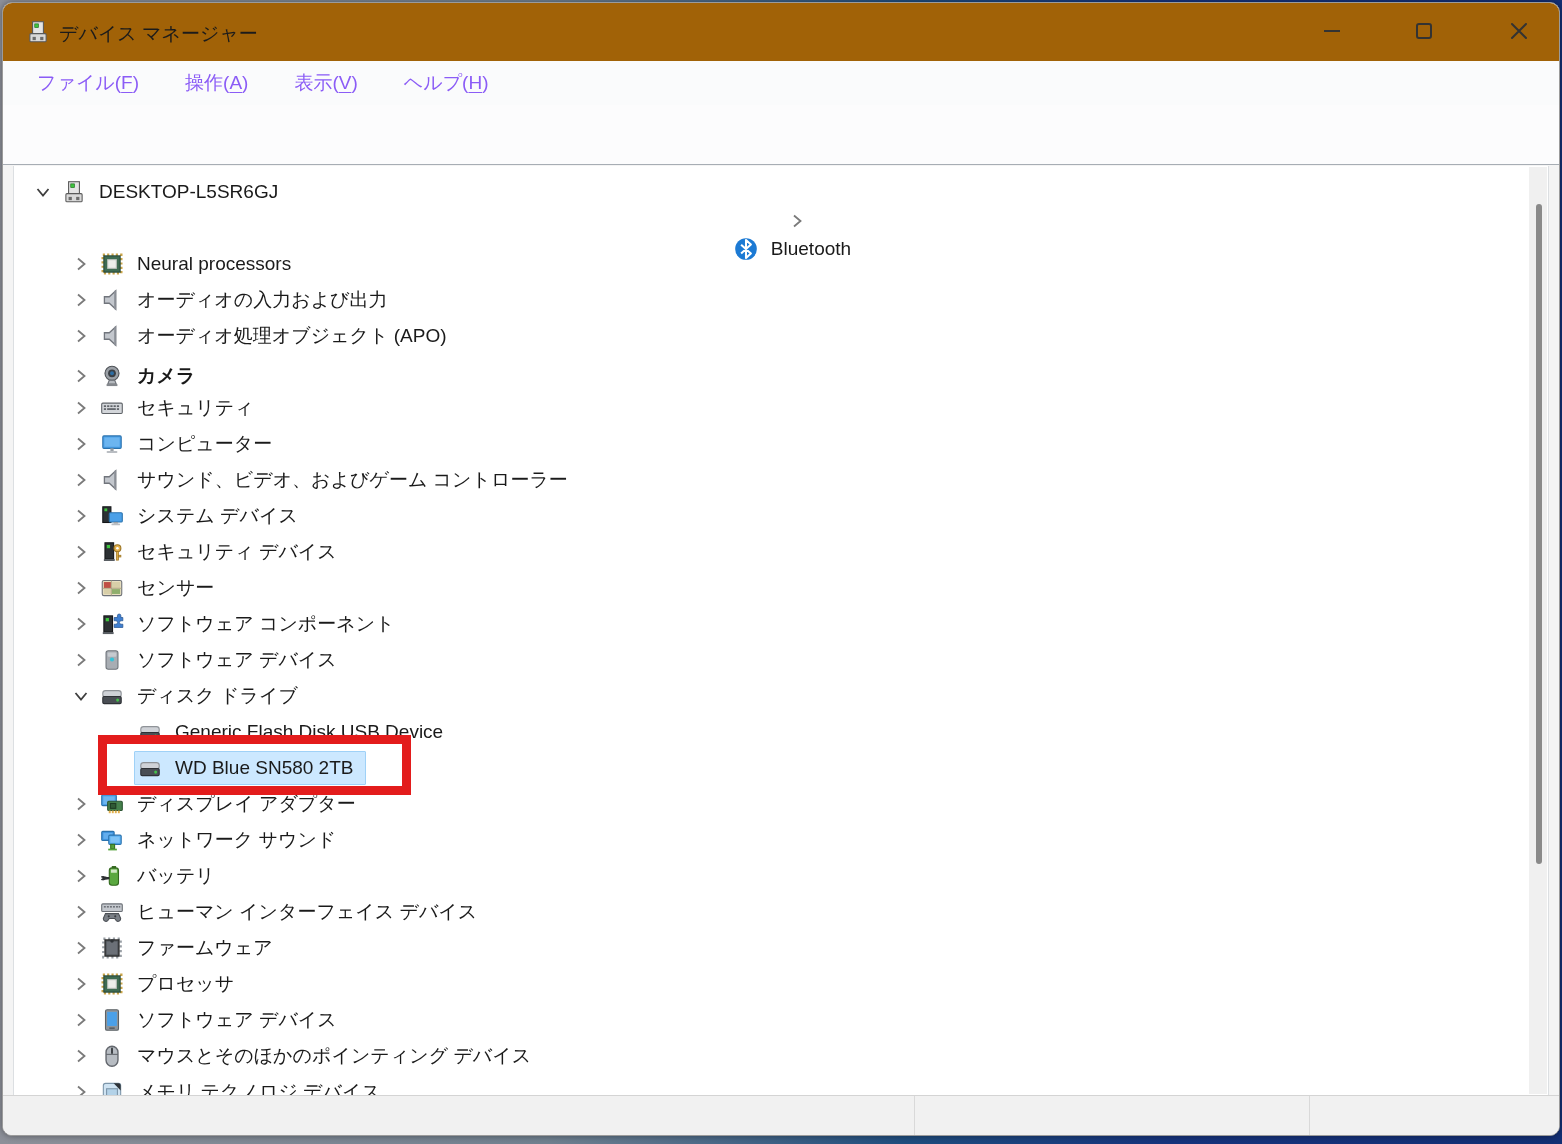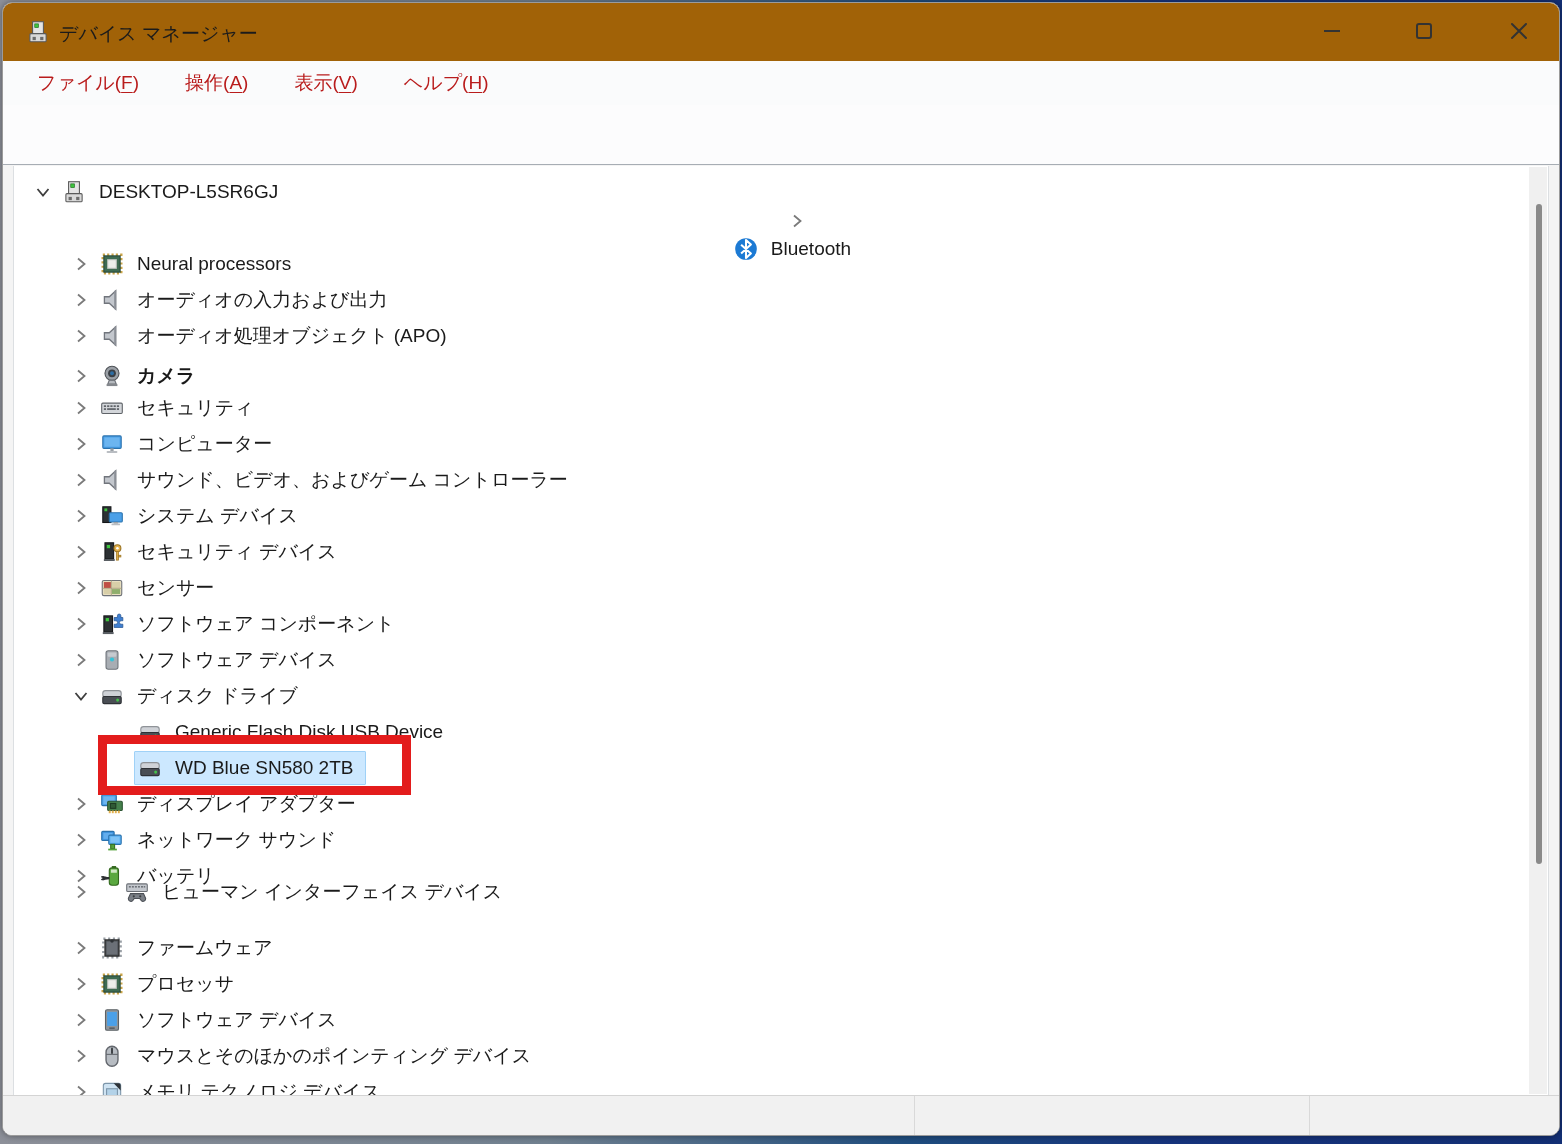--- a/index.html
+++ b/index.html
@@ -14,21 +14,21 @@
     border:1px solid #9b9b9b; box-shadow:0 0 6px rgba(0,0,0,.4);
   }
   
   .titlebar { position:absolute; left:0; top:0; right:0; height:58px; background:#a16207; }
   .titlebar .app-icon { position:absolute; left:22px; top:16px; }
   .title-text { position:absolute; left:56px; top:18px; font-size:19px; color:#1b1b1b; }
   .winbtn { position:absolute; top:0; width:58px; height:56px; display:flex; align-items:center; justify-content:center; cursor:default; }
   .winbtn.min { left:1300px; } .winbtn.max { left:1392px; } .winbtn.close { left:1487px; }
   
   .menubar { position:absolute; left:0; top:58px; right:0; height:44px; background:#fafbfc; display:flex; align-items:center; padding-left:20px; }
-  .menu-item { font-size:19px; color:#b91c1c; padding:6px 14px; margin-right:18px; }
+  .menu-item { font-size:19px; color:#8b5cf6; padding:6px 14px; margin-right:18px; }
   .menu-item u { text-underline-offset:3px; }
   
   .toolbar { position:absolute; left:0; top:102px; right:0; height:60px; background:#fcfcfd; border-bottom:1px solid #a7adb4; }
   .tbtn { position:absolute; top:111px; width:44px; height:44px; display:flex; align-items:center; justify-content:center; }
   .tsep { position:absolute; top:114px; width:1px; height:38px; background:#cfd2d6; }
   
   .content-bg { position:absolute; left:0; top:162px; right:0; height:930px; background:#f4f4f4; }
   .tree {
     position:absolute; left:10px; top:163px; width:1536px; height:929px;
     background:#fff; border-left:1px solid #dcdfe2; border-right:1px solid #dcdfe2;
@@ -591,21 +591,21 @@
               <rect x="11" y="6" width="5.5" height="3" fill="#cfe8c4"></rect>
               <rect x="11.8" y="2.8" width="4" height="2" fill="#33691f"></rect>
               <path d="M9.5 13c-3 0-4.5-1-6.5-1v4c2 0 3.5-1 6.5-1z" fill="#2c2f32"></path>
               <rect x="2" y="12.2" width="2.4" height="1.2" fill="#2c2f32"></rect>
               <rect x="2" y="14.6" width="2.4" height="1.2" fill="#2c2f32"></rect>
             </svg>
           </span>
           <span>バッテリ</span>
         </span>
       </div>
-      <div class="row" style="top: 708px; padding-left: 52px; gap: 25px;">
+      <div class="row" style="top: 728px; padding-left: 52px;">
         <span class="chev">
           <svg width="18" height="18" viewBox="0 0 18 18">
             <polyline points="6,3.5 12.5,9 6,14.5" fill="none" stroke="#7a7a7a" stroke-width="1.8"></polyline>
           </svg>
         </span>
         <span class="row-content">
           <span class="ticon">
             <svg width="26" height="26" viewBox="0 0 24 24">
               <rect x="2.5" y="4.5" width="19" height="7" rx="1" fill="#c3c7cd" stroke="#6b6f75"></rect>
               <g fill="#6b6f75">

